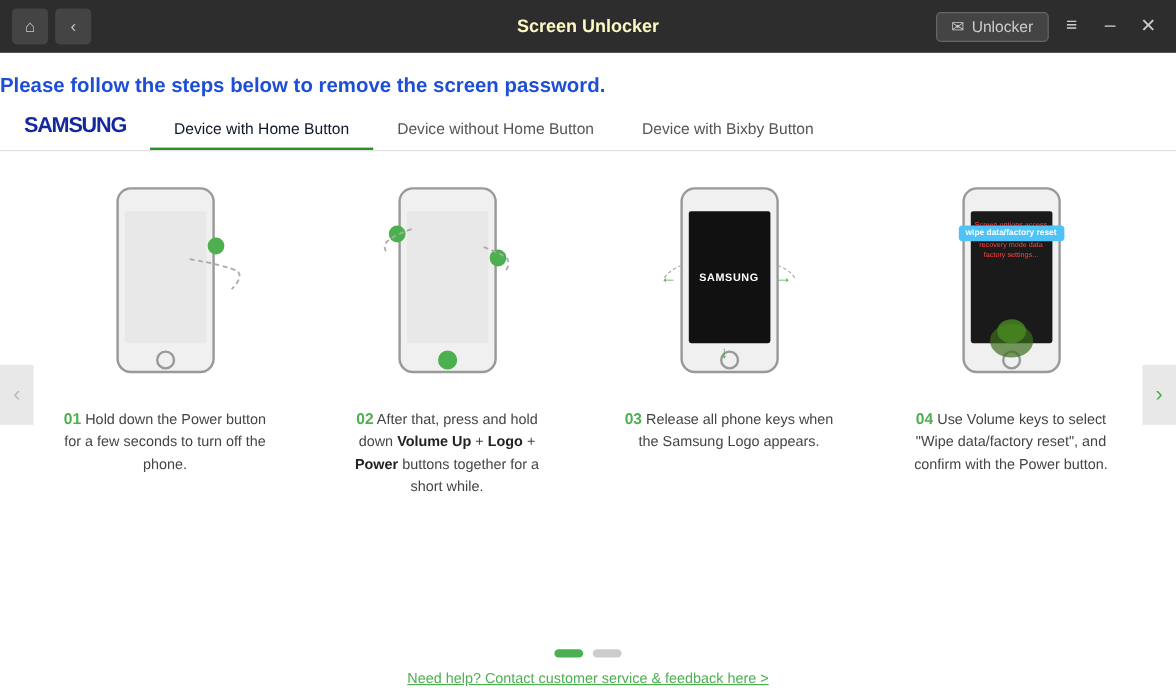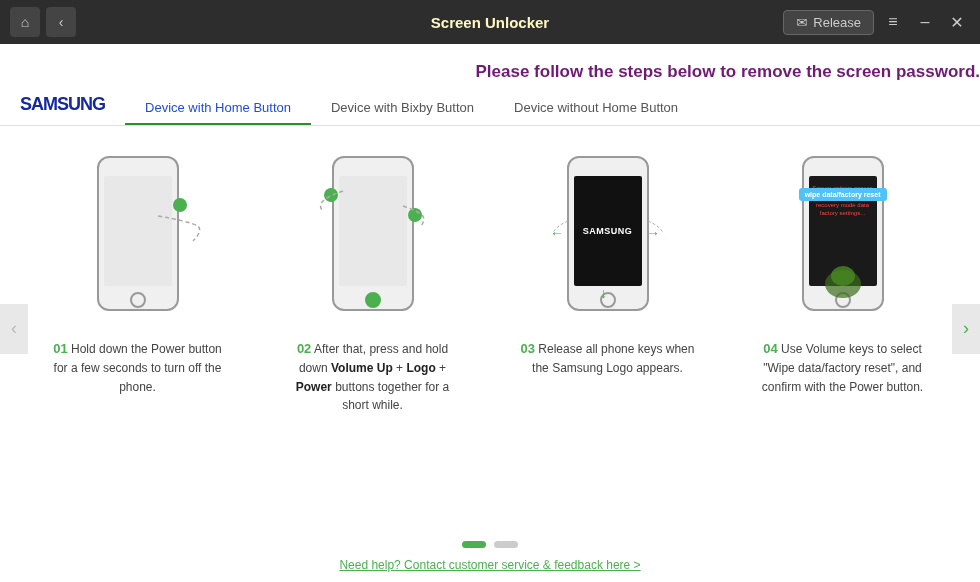--- a/index.html
+++ b/index.html
@@ -53,25 +53,25 @@
     }
 
     
     .content {
       background: white;
       height: calc(582px - 44px);
       display: flex;
       flex-direction: column;
     }
     .headline {
-      text-align: right;
+      text-align: left;
       padding: 18px 0 10px;
       font-size: 17px;
       font-weight: bold;
-      color: #701a75;
+      color: #1d4ed8;
     }
 
     
     .tabs {
       display: flex;
       align-items: center;
       border-bottom: 1px solid #e0e0e0;
       padding: 0 20px;
       gap: 0;
     }
@@ -86,21 +86,21 @@
     }
     .tab {
       padding: 8px 20px;
       font-size: 13px;
       cursor: pointer;
       color: #555;
       border-bottom: 2px solid transparent;
       white-space: nowrap;
     }
     .tab.active {
-      color: #1d4ed8;
+      color: #0f172a;
       border-bottom: 2px solid #2c8f2c;
       font-weight: 500;
     }
 
     
     .steps-area {
       flex: 1;
       display: flex;
       align-items: flex-start;
       justify-content: center;
@@ -312,42 +312,42 @@
       <span>⌂</span>
     </button>
     <button class="titlebar-btn">
       <span>‹</span>
     </button>
   </div>
   <span class="titlebar-title">Screen Unlocker</span>
   <div class="titlebar-right">
     <button class="feedback-btn">
       <span>✉</span>
-      <span>Release</span>
+      <span>Unlocker</span>
     </button>
     <button class="win-btn">
       <span>≡</span>
     </button>
     <button class="win-btn">
       <span>–</span>
     </button>
     <button class="win-btn close">
       <span>✕</span>
     </button>
   </div>
 </div>
 
 <div class="content">
   <div class="headline">Please follow the steps below to remove the screen password.</div>
 
   <div class="tabs">
     <div class="samsung-logo">SAMSUNG</div>
     <div class="tab active">Device with Home Button</div>
+    <div class="tab">Device without Home Button</div>
     <div class="tab">Device with Bixby Button</div>
-    <div class="tab">Device without Home Button</div>
   </div>
 
   <div class="steps-area">
     <button class="nav-arrow left">
       <span>‹</span>
     </button>
 
     <div class="steps-container">
 
       <div class="step">

